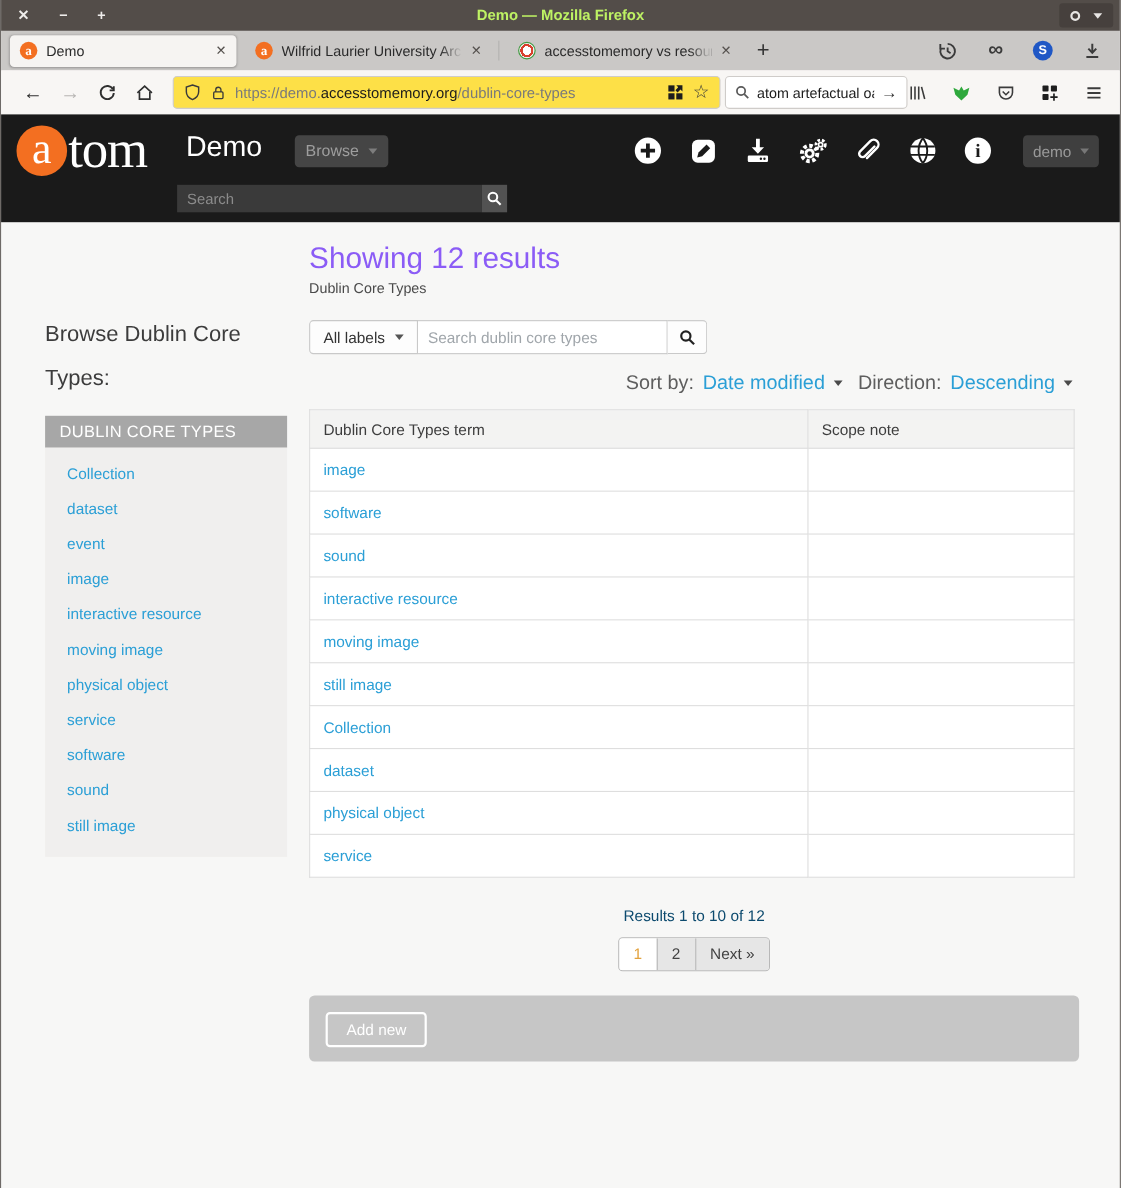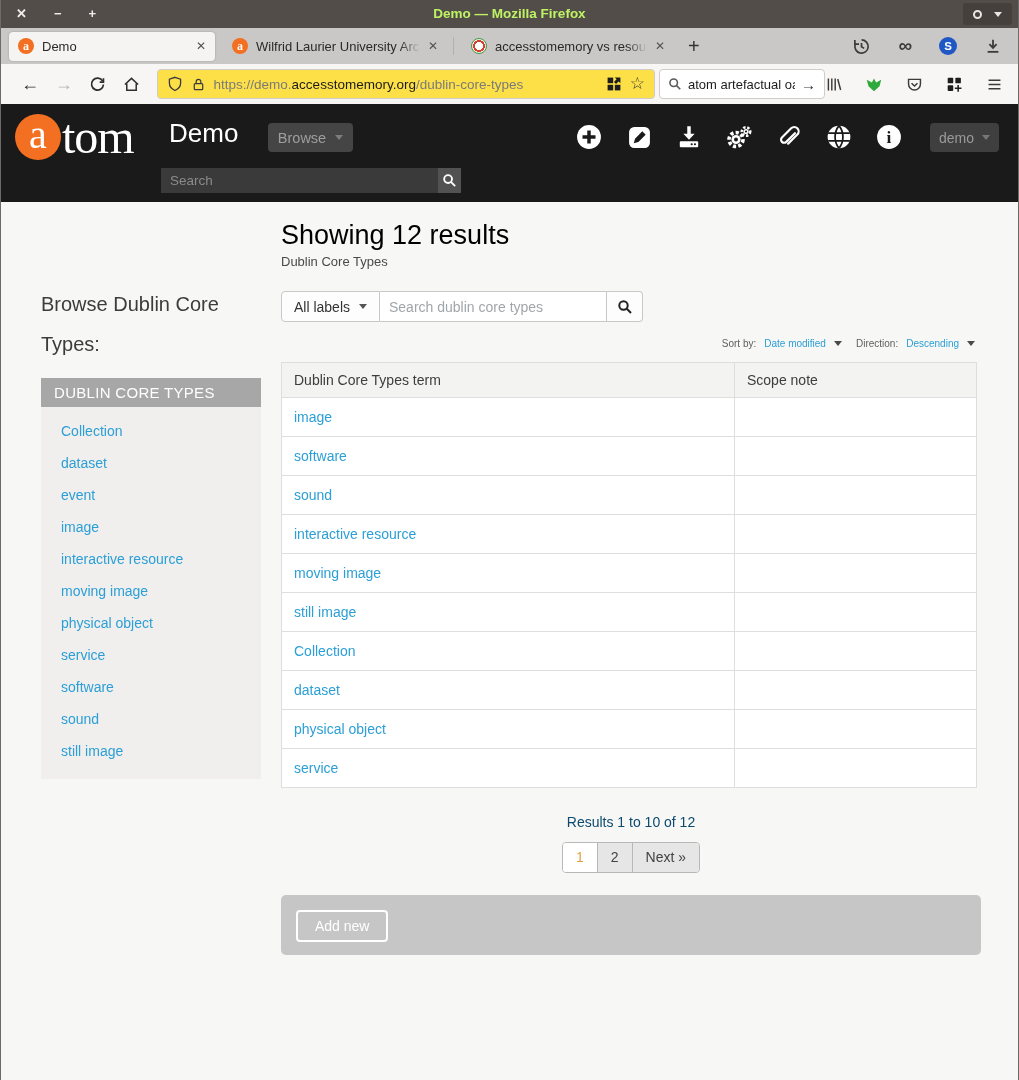--- a/index.html
+++ b/index.html
@@ -110,37 +110,37 @@
   .sidebar { position:absolute; left:40px; top:82px; width:220px; }
   .sidebar h2 { font-size:20px; font-weight:400; color:#3c3c3c; line-height:40px; }
   .side-menu { margin-top:14px; }
   .menu-head { background:#a7a7a7; color:#fff; font-size:15px; padding:6px 13px;
                letter-spacing:.3px; }
   .side-menu ul { list-style:none; background:#f0efee; padding:8px 0 12px; }
   .side-menu li { padding:7px 0 7px 20px; }
   .side-menu a { color:#2b9fd6; font-size:14px; text-decoration:none; }
 
   .main { position:absolute; left:280px; top:18px; width:700px; }
-  .main h1 { font-size:27px; font-weight:400; color:#000000; line-height:30px; }
+  .main h1 { font-size:27px; font-weight:400; color:#8b5cf6; line-height:30px; }
   .main .sub { font-size:13px; color:#4a4a4a; margin-top:4px; }
   .filter-row { margin-top:22px; display:flex; height:31px; width:362px; }
   .all-labels { width:99px; background:#fdfdfd; border:1px solid #c9c9c9;
                 border-radius:4px 0 0 4px; font-size:14px; color:#333;
                 display:flex; align-items:center; justify-content:center; gap:9px;
                 font-family:inherit; }
   .all-labels .caret { color:#555; }
   .filter-row input { width:227px; border:1px solid #c9c9c9; border-left:none;
                       outline:none; padding:0 9px; font-size:14px; color:#333;
                       font-family:inherit; }
   .filter-row input::placeholder { color:#a0a6ab; }
   .filter-search { width:36px; background:#fdfdfd; border:1px solid #c9c9c9;
                    border-left:none; border-radius:0 4px 4px 0; display:flex;
                    align-items:center; justify-content:center; color:#222; }
   .sort-row { margin-top:16px; display:flex; justify-content:flex-end;
-              align-items:center; gap:8px; font-size:10px; color:#5e5e5e; }
+              align-items:center; gap:8px; font-size:18px; color:#5e5e5e; }
   .sort-row a { color:#2b9fd6; text-decoration:none;text-align:right; }
   .sort-row .caret { color:#4a4a4a; margin-right:6px; }
 
   table.results-table { margin-top:13px; width:696px; border-collapse:collapse;
                         background:#fff; }
   .results-table th { background:#f3f3f2; border:1px solid #dedede; text-align:left;
                       font-weight:400; font-size:14px; color:#3d3d3d; padding:9px 12px; }
   .results-table td { border:1px solid #dedede; font-size:14px; padding:11px 12px;
                       height:15px; }
   .results-table td a { color:#2b9fd6; text-decoration:none; }

